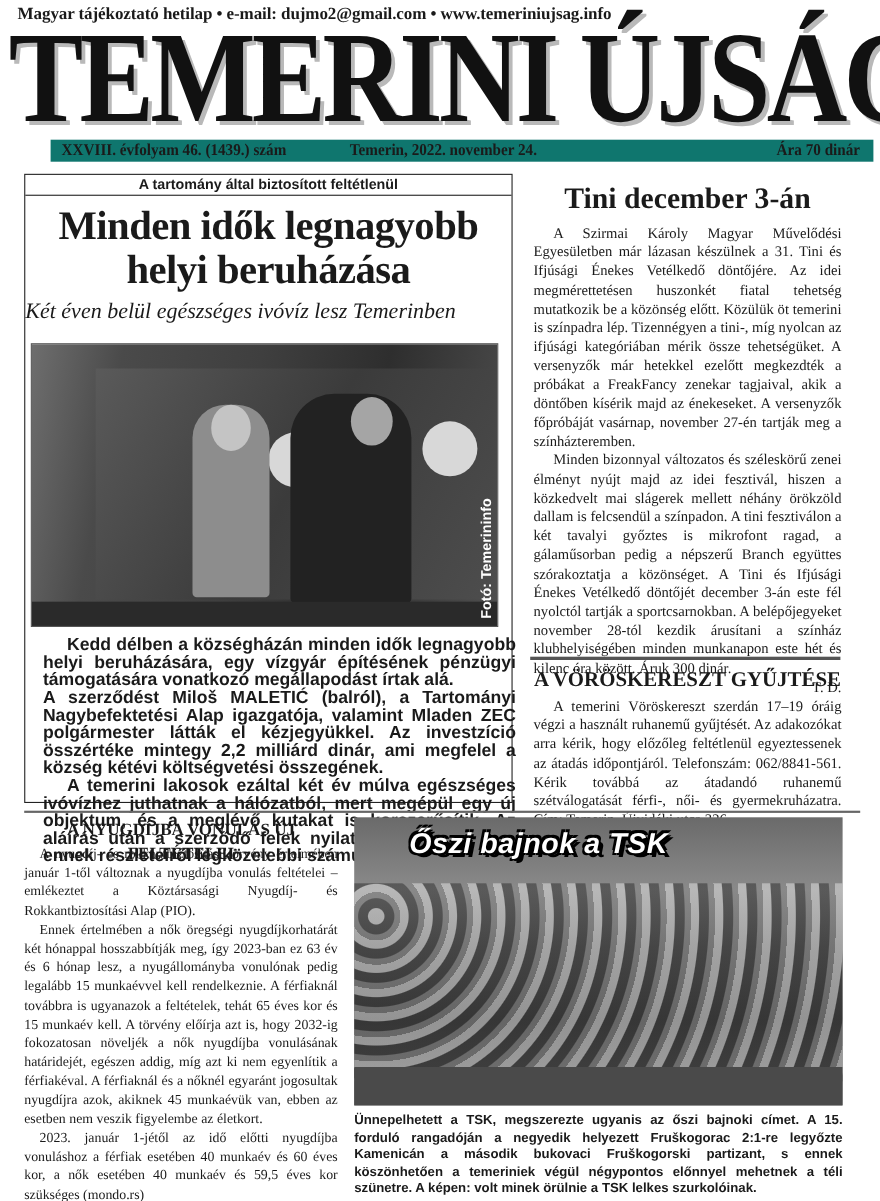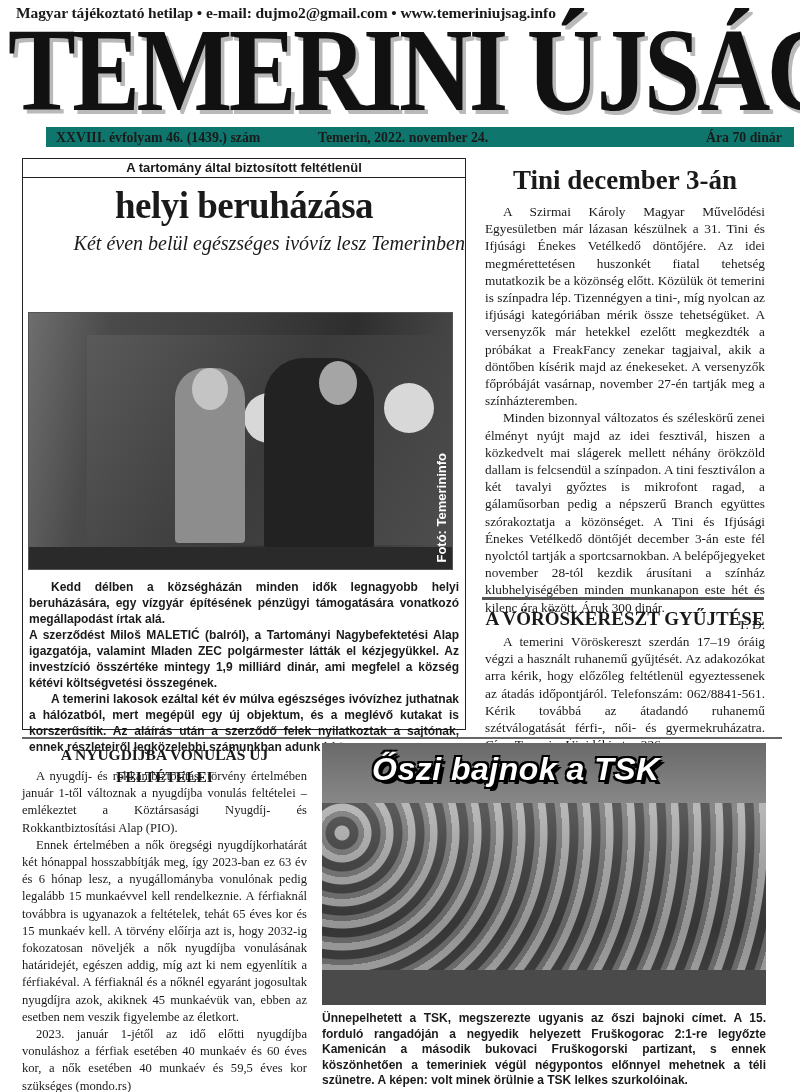--- a/index.html
+++ b/index.html
@@ -13,36 +13,36 @@
     text-shadow: 4px 4px 0 #b9b9b9; color: #111; white-space: nowrap; }
   .issuebar { position: absolute; left: 18px; top: 127px; width: 748px; height: 20px; background: #0f766e;
     font-family: "Liberation Serif", serif; font-weight: bold; font-size: 15px; line-height: 20px; margin-left: 28px; }
   .issuebar span { position: absolute; top: 0; transform: scaleX(0.92); transform-origin: left; }
 
   
   .mainbox { position: absolute; left: 22px; top: 158px; width: 444px; height: 572px; border: 1.5px solid #222; }
   .kicker { height: 19px; border-bottom: 1.5px solid #222; text-align: center;
     font-family: "Liberation Sans", sans-serif; font-weight: bold; font-size: 13px; line-height: 18px; }
   .headline { text-align: center; font-weight: bold; font-size: 37px; line-height: 40px; margin-top: 8px; letter-spacing: -0.5px; }
-  .subhead { text-align: right; font-style: italic; font-size: 20px; line-height: 26px; margin-top: 4px; }
+  .subhead { text-align: left; font-style: italic; font-size: 20px; line-height: 26px; margin-top: 4px; }
   .photo1 { position: absolute; left: 5px; top: 153px; width: 425px; height: 258px;
     background: linear-gradient(100deg, #6e6e6e 0%, #4a4a4a 18%, #3f3f3f 45%, #2e2e2e 70%, #4f4f4f 100%);
     border: 1px solid #555; overflow: hidden; }
   .photo1 .wall { position: absolute; left: 58px; top: 22px; width: 360px; height: 210px; background: linear-gradient(120deg,#5a5a5a,#3b3b3b 50%,#4d4d4d); }
   .photo1 .table { position: absolute; left: 0; bottom: 0; width: 100%; height: 22px; background: #2a2a2a; }
   .photo1 .person1 { position: absolute; left: 146px; top: 55px; width: 70px; height: 175px; background: #8d8d8d; border-radius: 30px 30px 4px 4px; }
   .photo1 .person2 { position: absolute; left: 235px; top: 45px; width: 110px; height: 190px; background: #222; border-radius: 40px 40px 4px 4px; }
   .photo1 .head1 { position: absolute; left: 163px; top: 55px; width: 36px; height: 42px; background: #c4c4c4; border-radius: 50%; }
   .photo1 .head2 { position: absolute; left: 290px; top: 48px; width: 38px; height: 44px; background: #a5a5a5; border-radius: 50%; }
   .photo1 .sun1, .photo1 .sun2 { position: absolute; width: 50px; height: 50px; border-radius: 50%; background: #d8d8d8; }
   .photo1 .sun1 { left: 215px; top: 80px; } .photo1 .sun2 { left: 355px; top: 70px; }
   .photo1 .credit { position: absolute; right: 3px; bottom: 6px; writing-mode: vertical-rl; transform: rotate(180deg);
     color: #fff; font-family: "Liberation Sans", sans-serif; font-weight: bold; font-size: 13px; }
-  .mainbody { position: absolute; left: 6px; top: 420px; width: 430px;
-    font-family: "Liberation Sans", sans-serif; font-weight: bold; font-size: 12px; line-height: 16px; text-align: justify; }
+  .mainbody { position: absolute; left: 16px; top: 420px; width: 430px;
+    font-family: "Liberation Sans", sans-serif; font-weight: bold; font-size: 16px; line-height: 16px; text-align: justify; }
   .mainbody p.ind { text-indent: 22px; }
 
   
   .rcol { position: absolute; left: 485px; width: 280px; text-align: justify; font-size: 13.3px; line-height: 17.2px; }
   .tini-title { position: absolute; left: 485px; top: 162px; width: 280px; font-weight: bold; font-size: 27px; line-height: 36px; text-align: center; }
   .tini-body { top: 203px; }
   .rcol p { text-indent: 18px; }
   .sign { text-align: right; font-weight: normal; }
   .rule { position: absolute; left: 482px; top: 597px; width: 282px; height: 3px; background: #555; }
   .vk-title { position: absolute; left: 485px; top: 606px; width: 280px; text-align: center; font-weight: bold; font-size: 19px; line-height: 26px; }
@@ -54,56 +54,57 @@
   .ny-body { position: absolute; left: 22px; top: 768px; width: 285px; font-size: 12.6px; line-height: 17.2px; text-align: justify; }
   .ny-body p { text-indent: 14px; }
 
   
   .photo2 { position: absolute; left: 322px; top: 743px; width: 444px; height: 262px; overflow: hidden;
     background: linear-gradient(180deg, #6a6a6a 0%, #8a8a8a 25%, #5c5c5c 45%, #3a3a3a 70%, #555 100%); }
   .photo2 .crowd { position: absolute; left: 0; top: 60px; width: 100%; height: 180px;
     background: repeating-radial-gradient(circle at 20px 30px, #ddd 0 7px, #333 8px 16px, #888 17px 22px); opacity: 0.55; }
   .photo2 .pitch { position: absolute; left: 0; bottom: 0; width: 100%; height: 35px; background: #4a4a4a; }
   .photo2 .banner { position: absolute; left: 50px; top: 8px; font-family: "Liberation Sans", sans-serif; font-style: italic; font-weight: 900;
-    font-size: 32px; color: #fff; letter-spacing: 0.5px;
+    font-size: 26px; color: #fff; letter-spacing: 0.5px;
     text-shadow: -2px -2px 0 #000, 2px -2px 0 #000, -2px 2px 0 #000, 2px 2px 0 #000, 4px 4px 0 #000; }
   .tsk-caption { position: absolute; left: 322px; top: 1011px; width: 444px;
     font-family: "Liberation Sans", sans-serif; font-weight: bold; font-size: 12px; line-height: 15.6px; text-align: justify; }
 </style>
 </head>
 <body>
 
 <div class="topline">Magyar tájékoztató hetilap • e-mail: dujmo2@gmail.com • www.temeriniujsag.info</div>
 <div class="masthead">TEMERINI ÚJSÁG</div>
 <div class="issuebar">
   <span style="left:10px">XXVIII. évfolyam 46. (1439.) szám</span>
   <span style="left:272px">Temerin, 2022. november 24.</span>
   <span style="left:660px">Ára 70 dinár</span>
 </div>
 
 <div class="mainbox">
   <div class="kicker">A tartomány által biztosított feltétlenül</div>
   <div class="headline">
+    <div>Minden idők legnagyobb</div>
     <div>helyi beruházása</div>
   </div>
   <div class="subhead">Két éven belül egészséges ivóvíz lesz Temerinben</div>
   <div class="photo1">
     <div class="wall"></div>
     <div class="sun1"></div>
     <div class="sun2"></div>
     <div class="person1"></div>
     <div class="head1"></div>
     <div class="person2"></div>
     <div class="head2"></div>
     <div class="table"></div>
     <div class="credit">Fotó: Temerininfo</div>
   </div>
   <div class="mainbody">
     <p class="ind">Kedd délben a községházán minden idők legnagyobb helyi beruházására, egy vízgyár építésének pénzügyi támogatására vonatkozó megállapodást írtak alá.</p>
-    <p>A szerződést Miloš MALETIĆ (balról), a Tartományi Nagybefektetési Alap igazgatója, valamint Mladen ZEC polgármester látták el kézjegyükkel. Az investzíció összértéke mintegy 1,9 milliárd dinár, ami megfelel a község kétévi költségvetési összegének.</p>
+    <p>A szerződést Miloš MALETIĆ (balról), a Tartományi Nagybefektetési Alap igazgatója, valamint Mladen ZEC polgármester látták el kézjegyükkel. Az investzíció összértéke mintegy 2,2 milliárd dinár, ami megfelel a község kétévi költségvetési összegének.</p>
     <p class="ind">A temerini lakosok ezáltal két év múlva egészséges ivóvízhez juthatnak a hálózatból, mert megépül egy új objektum, és a meglévő kutakat is korszerűsítik. Az aláírás után a szerződő felek nyilatkoztak a sajtónak, ennek részleteiről legközelebbi számunkban adunk hírt.</p>
   </div>
 </div>
 
 <div class="tini-title">Tini december 3-án</div>
 <div class="rcol tini-body">
   <p>A Szirmai Károly Magyar Művelődési Egyesületben már lázasan készülnek a 31. Tini és Ifjúsági Énekes Vetélkedő döntőjére. Az idei megmérettetésen huszonkét fiatal tehetség mutatkozik be a közönség előtt. Közülük öt temerini is színpadra lép. Tizennégyen a tini-, míg nyolcan az ifjúsági kategóriában mérik össze tehetségüket. A versenyzők már hetekkel ezelőtt megkezdték a próbákat a FreakFancy zenekar tagjaival, akik a döntőben kísérik majd az énekeseket. A versenyzők főpróbáját vasárnap, november 27-én tartják meg a színházteremben.</p>
   <p>Minden bizonnyal változatos és széleskörű zenei élményt nyújt majd az idei fesztivál, hiszen a közkedvelt mai slágerek mellett néhány örökzöld dallam is felcsendül a színpadon. A tini fesztiválon a két tavalyi győztes is mikrofont ragad, a gálaműsorban pedig a népszerű Branch együttes szórakoztatja a közönséget. A Tini és Ifjúsági Énekes Vetélkedő döntőjét december 3-án este fél nyolctól tartják a sportcsarnokban. A belépőjegyeket november 28-tól kezdik árusítani a színház klubhelyiségében minden munkanapon este hét és kilenc óra között. Áruk 300 dinár.</p>
   <div class="sign">T. D.</div>
 </div>

